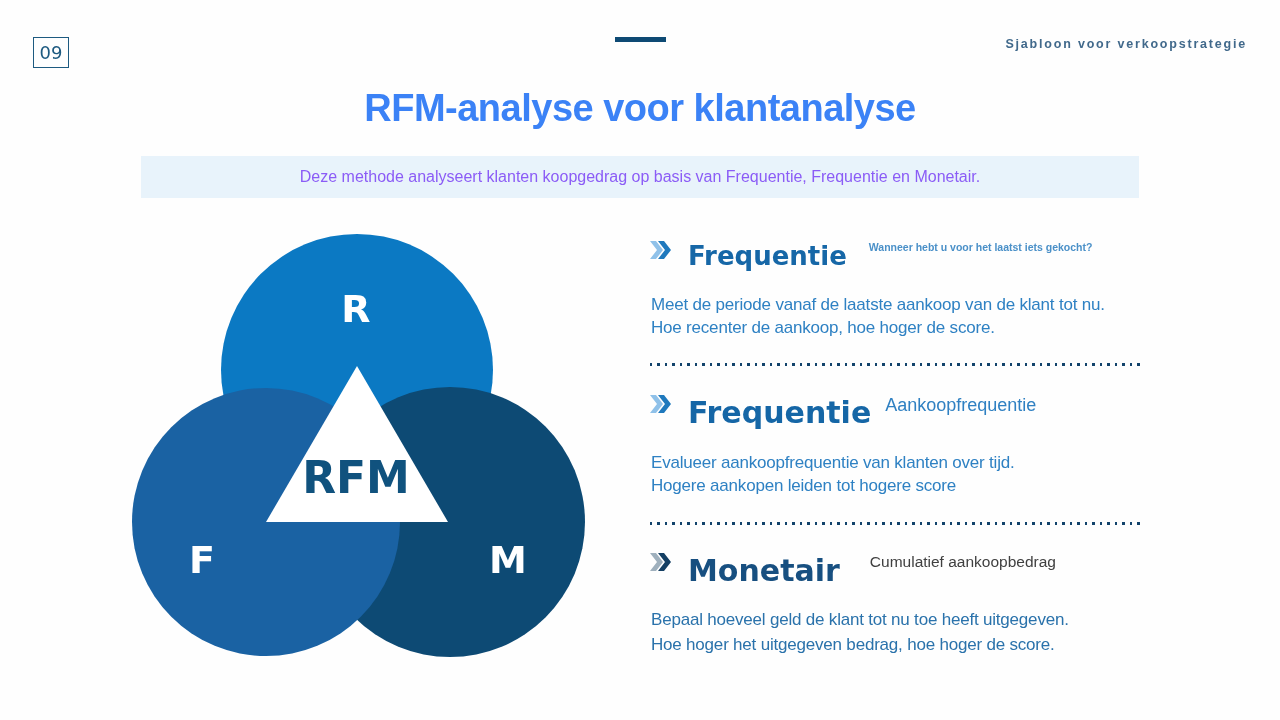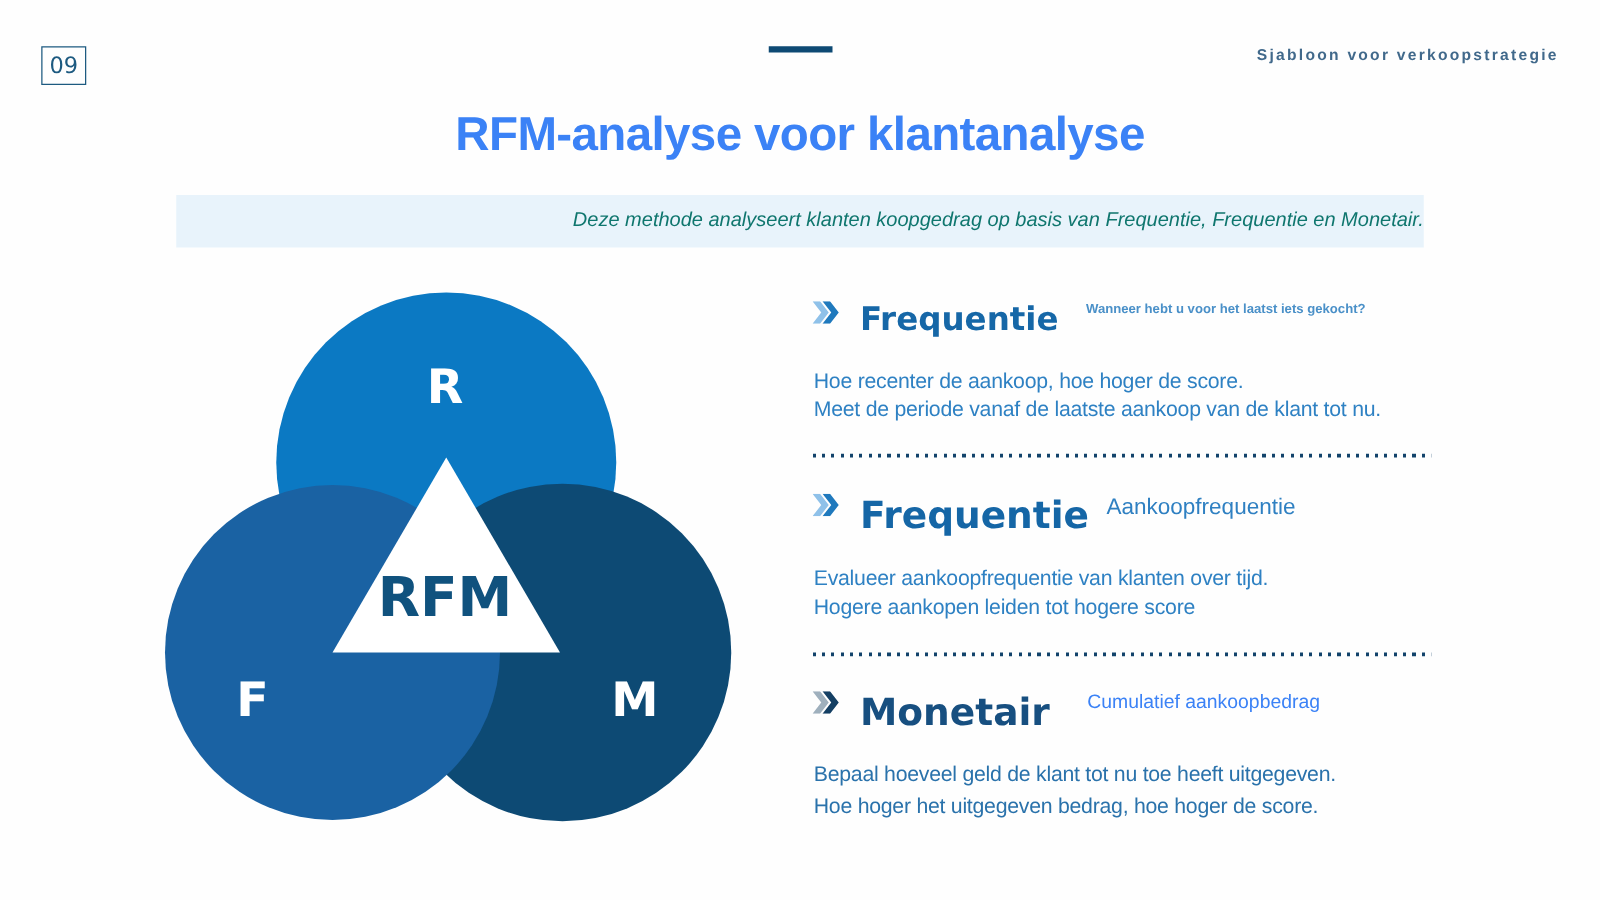--- a/index.html
+++ b/index.html
@@ -27,40 +27,40 @@
     position:absolute;left:615px;top:37px;width:51px;height:5px;background:#0e4a74;
   }
   
   .title{
     position:absolute;left:0;top:84px;width:1280px;
     text-align:center;color:#3b82f6;
     font-size:38px;font-weight:700;line-height:48px;letter-spacing:-0.5px;
   }
   .band{
     position:absolute;left:141px;top:156px;width:998px;height:42px;
-    background:#e8f3fb;color:#0f766e;
-    font-size:16px;line-height:42px;text-align:right;font-style:italic;
+    background:#e8f3fb;color:#8b5cf6;
+    font-size:16px;line-height:42px;text-align:center;
   }
   
   .venn{position:absolute;left:120px;top:220px;}
   .venn text{font-family:"DejaVu Sans", sans-serif;font-weight:700;}
   .venn .circle-letter{fill:#ffffff;font-size:38px;}
   .venn .center-word{font-size:44px;}
   
   .sec-head{
     position:absolute;left:650px;display:flex;align-items:flex-start;
   }
   .chev{flex:0 0 auto;}
   .sec-heading{font-family:"DejaVu Sans", sans-serif;font-weight:700;margin-left:12px;}
   .h1s{font-size:26px;color:#1667a7;}
   .h2s{font-size:30px;color:#1566a6;}
   .h3s{font-size:30px;color:#174f80;}
   .tagline1{font-size:10.5px;color:#4a90c8;font-weight:600;margin-left:22px;}
   .tagline2{font-size:18px;color:#2f80c2;font-weight:400;margin-left:14px;}
-  .tagline3{font-size:15.5px;color:#3b82f6;font-weight:400;margin-left:30px;}
+  .tagline3{font-size:15.5px;color:#404040;font-weight:400;margin-left:30px;}
   .sec-body{
     position:absolute;left:651px;width:500px;
     font-size:17px;line-height:22.5px;letter-spacing:-0.2px;
   }
   .b12{color:#2e81c3;}
   .b3{color:#2a72ab;line-height:24.5px;}
   .dotted{
     position:absolute;left:650px;width:495px;height:2.5px;
     background:repeating-linear-gradient(90deg,#12436b 0 2.5px,transparent 2.5px 7.5px);
   }
@@ -94,22 +94,22 @@
 
   <div class="sec-head" style="top:241px;">
     <svg class="chev" width="26" height="18" viewBox="0 0 26 18">
       <polygon points="0,0 6,0 13,9 6,18 0,18 7,9" fill="#8fc1e9"></polygon>
       <polygon points="8,0 14,0 21,9 14,18 8,18 15,9" fill="#1f79bd"></polygon>
     </svg>
     <span class="sec-heading h1s">Frequentie</span>
     <span class="tagline1">Wanneer hebt u voor het laatst iets gekocht?</span>
   </div>
   <div class="sec-body b12" style="top:294px;">
+    <div>Meet de periode vanaf de laatste aankoop van de klant tot nu.</div>
     <div>Hoe recenter de aankoop, hoe hoger de score.</div>
-    <div>Meet de periode vanaf de laatste aankoop van de klant tot nu.</div>
   </div>
   <div class="dotted" style="top:363px;"></div>
 
   <div class="sec-head" style="top:395px;">
     <svg class="chev" width="26" height="18" viewBox="0 0 26 18">
       <polygon points="0,0 6,0 13,9 6,18 0,18 7,9" fill="#8fc1e9"></polygon>
       <polygon points="8,0 14,0 21,9 14,18 8,18 15,9" fill="#1f79bd"></polygon>
     </svg>
     <span class="sec-heading h2s">Frequentie</span>
     <span class="tagline2">Aankoopfrequentie</span>

